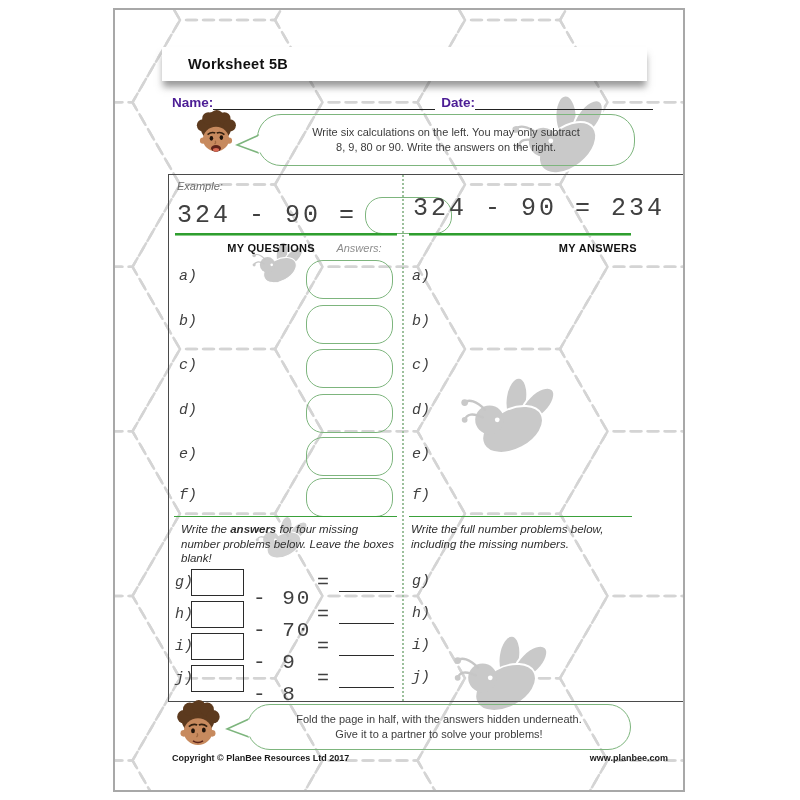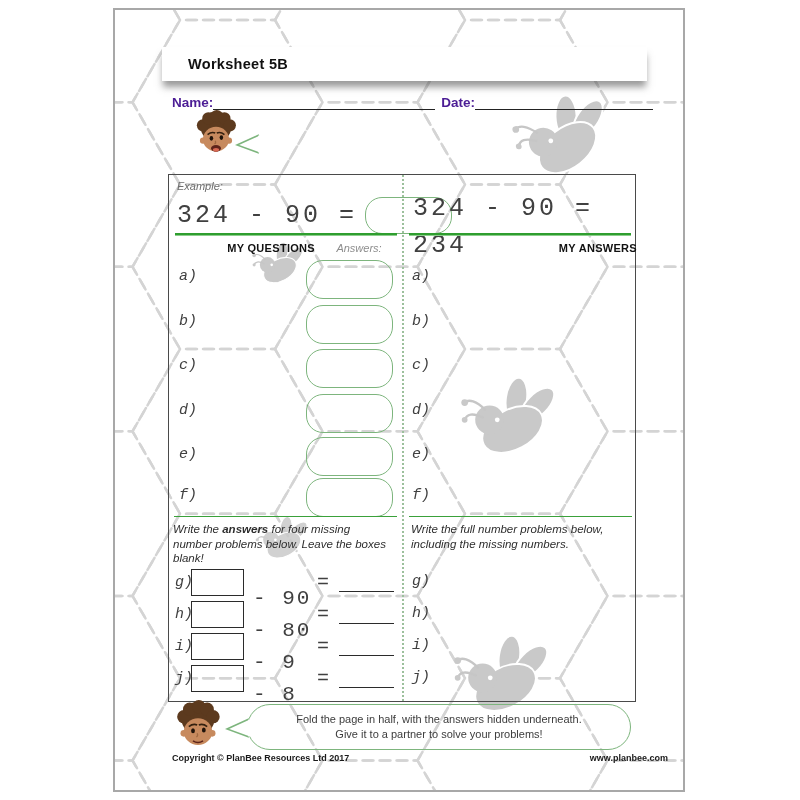--- a/index.html
+++ b/index.html
@@ -28,21 +28,21 @@
   .nd-line.date { width:178px; }
 
   
   .avatar { position:absolute; z-index:3; }
   .bubble { position:absolute; z-index:3; border:1.6px solid #7db57d; border-radius:24px;
             display:flex; flex-direction:column; align-items:center; justify-content:center;
             font-size:11px; color:#3c3c3c; text-align:center; line-height:1.4; padding:4px 10px; }
   .bubble-tail { position:absolute; z-index:4; }
 
   
-  .mainbox { position:absolute; left:53px; top:164px; width:468px; height:528px; z-index:2;
+  .mainbox { position:absolute; left:53px; top:164px; width:516px; height:528px; z-index:2;
              border:1px solid #4a4a4a; }
   .divider { position:absolute; left:233px; top:0; height:100%; border-left:2px dotted #9cc09c; }
 
   .example-label { position:absolute; left:8px; top:5px; font-style:italic; font-size:11px; color:#6e6e6e; }
   .hand { font-family:Liberation Mono, monospace; color:#404040; }
   .eq-left { position:absolute; left:8px; top:22px; display:flex; align-items:center; }
   .eq-left .eq-text { font-size:25px; letter-spacing:3px; }
   .eq-answerbox { width:87px; height:37px; border:1.6px solid #7db57d; border-radius:17px; margin-left:8px; }
   .eq-right { position:absolute; left:244px; top:15px; font-size:25px; letter-spacing:3px; line-height:37px; }
 
@@ -60,21 +60,21 @@
   .row-letter { position:absolute; font-style:italic; font-size:15px; }
   .ansbox { position:absolute; left:137px; width:87px; height:39px;
             border:1.6px solid #7db57d; border-radius:17px; }
 
   .greenline1 { position:absolute; top:341px; height:0; border-top:1.6px solid #3aa13a; }
   .greenline1.l { left:5px; width:223px; }
   .greenline1.r { left:240px; width:223px; }
 
   .instr { position:absolute; top:347px; width:218px; font-style:italic; font-size:11.5px;
            color:#2e2e2e; line-height:1.28; }
-  .instr.l { left:4px; }
+  .instr.l { left:12px; }
   .instr.r { left:242px; }
 
   .mnrow { position:absolute; left:6px; width:226px; height:30px; display:flex; align-items:center; }
   .mnrow .row-letter2 { font-style:italic; font-size:15px; width:16px; }
   .blackbox { width:53px; height:27px; border:1.6px solid #2b2b2b; }
   .mn-op { font-size:21px; letter-spacing:2px; margin-left:9px; width:64px;margin-top:32px; }
   .mn-eq { font-size:20px; width:22px; }
   .mn-blank { width:55px; border-bottom:1.7px solid #2b2b2b; height:20px; }
 
   
@@ -229,20 +229,24 @@
       <ellipse cx="24" cy="37" rx="2.3" ry="3" fill="#1f130a"></ellipse>
       <ellipse cx="37" cy="36" rx="2.3" ry="3" fill="#1f130a"></ellipse>
       <path d="M29 40 q1.5 3 -1 4.5" stroke="#a06a42" stroke-width="1.5" fill="none"></path>
       <ellipse cx="30" cy="50" rx="6.5" ry="4.5" fill="#5d241a"></ellipse>
       <ellipse cx="30" cy="52" rx="4" ry="2.3" fill="#d96a55"></ellipse>
     </svg>
     <svg class="bubble-tail" style="left:120px; top:122px;" width="26" height="26" viewBox="0 0 26 26">
       <path d="M24 3 L2 13 L24 21" fill="#ffffff" stroke="#7db57d" stroke-width="1.6"></path>
       <rect x="23.2" y="3.5" width="3" height="17" fill="#ffffff"></rect>
     </svg>
+    <div class="bubble" style="left:142px; top:104px; width:378px; height:52px;">
+      <span>Write six calculations on the left. You may only subtract</span>
+      <span>8, 9, 80 or 90. Write the answers on the right.</span>
+    </div>
 
     <div class="mainbox">
       <div class="divider"></div>
 
       <span class="example-label">Example:</span>
       <div class="eq-left">
         <span class="hand eq-text">324 - 90 =</span>
         <span class="eq-answerbox"></span>
       </div>
       <span class="hand eq-right">324 - 90 = 234</span>
@@ -284,21 +288,21 @@
       <div class="mnrow" style="top:392px;">
         <span class="row-letter2 hand">g)</span>
         <span class="blackbox"></span>
         <span class="mn-op hand">- 90</span>
         <span class="mn-eq hand">=</span>
         <span class="mn-blank"></span>
       </div>
       <div class="mnrow" style="top:424px;">
         <span class="row-letter2 hand">h)</span>
         <span class="blackbox"></span>
-        <span class="mn-op hand">- 80</span>
+        <span class="mn-op hand">- 70</span>
         <span class="mn-eq hand">=</span>
         <span class="mn-blank"></span>
       </div>
       <div class="mnrow" style="top:456px;">
         <span class="row-letter2 hand">i)</span>
         <span class="blackbox"></span>
         <span class="mn-op hand">- 9</span>
         <span class="mn-eq hand">=</span>
         <span class="mn-blank"></span>
       </div>

